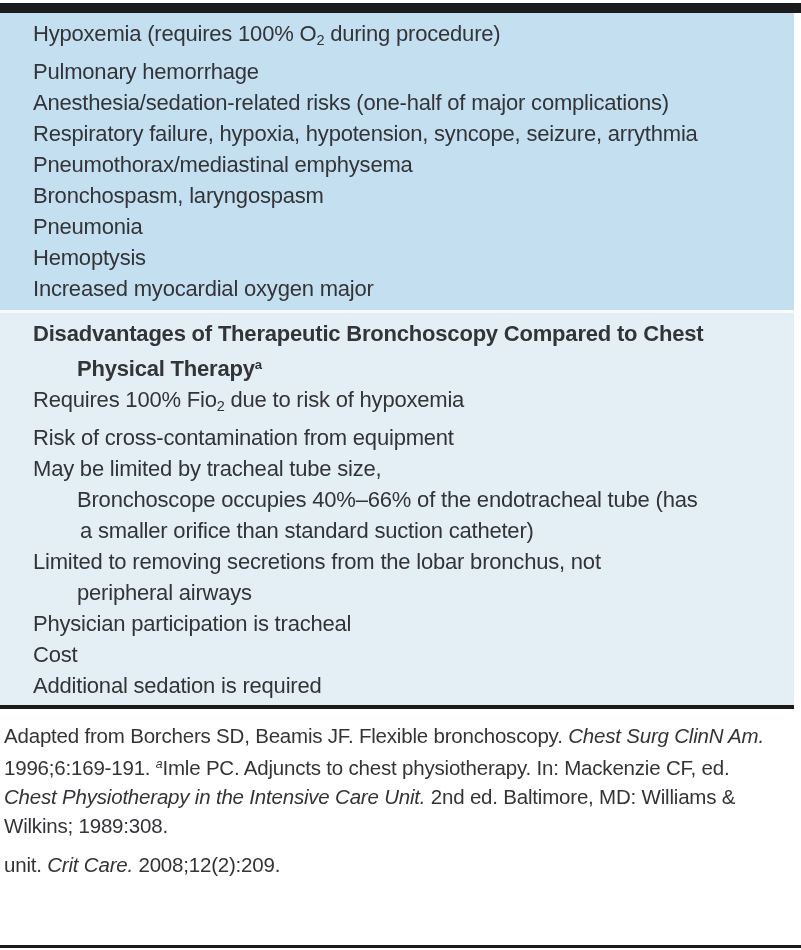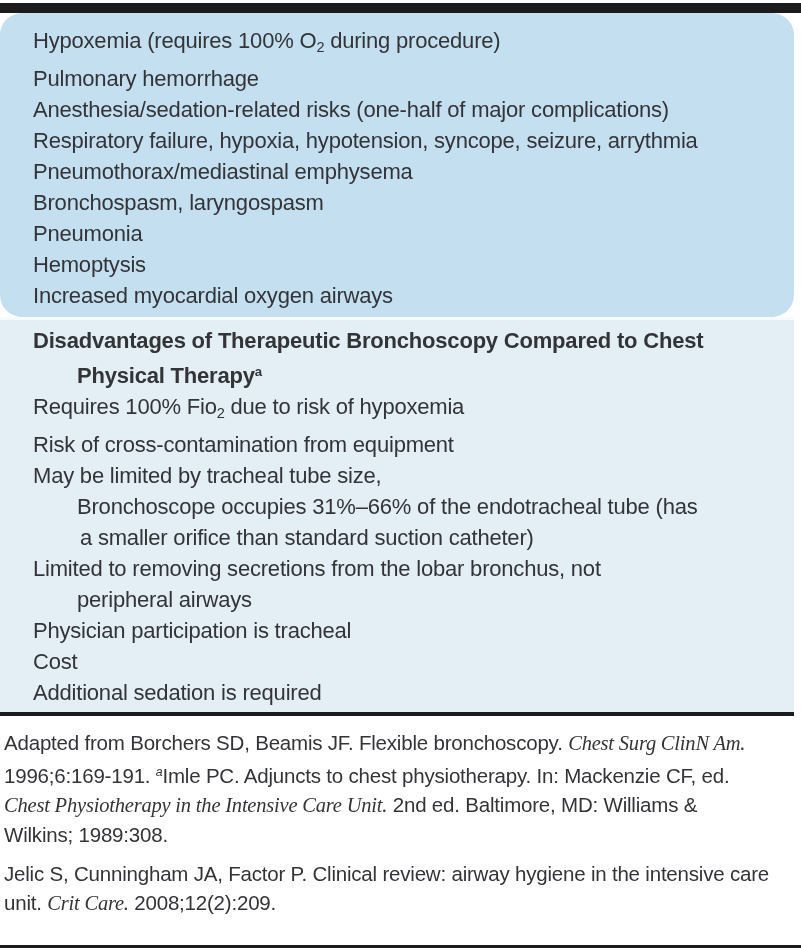--- a/index.html
+++ b/index.html
@@ -18,22 +18,21 @@
     background: var(--rule, #1b1b1b);
     width: 100%;
   }
   .table-wrap { width: 794px; }
   .section {
     width: 100%;
     box-sizing: border-box;
   }
   .section-1 {
     background: var(--s1, #c4dff0);
-    padding: 12px 6px 6px 0;
-    border-radius: 22px;
+    padding: 5px 6px 6px 0;
   }
   .section-sep { height: 3px; background: #f7fbfd; }
   .section-2 {
     background: var(--s2, #e3eef5);
     padding: 5px 6px 4px 0;
   }
   .rule-bottom {
     height: 4px;
     background: var(--rule, #1b1b1b);
     width: 100%;
@@ -44,21 +43,21 @@
     letter-spacing: -0.2px;
     white-space: nowrap;
   }
   .row.indent-0 { padding-left: 33px; }
   .row.indent-1 { padding-left: 77px; }
   .row.indent-2 { padding-left: 80px; }
   .row.bold { font-weight: 700; }
   .seg-sub { font-size: 0.66em; vertical-align: -0.28em; }
   .seg-sup { font-size: 0.60em; vertical-align: 0.55em; }
   .seg-sup-italic { font-size: 0.60em; vertical-align: 0.55em; font-style: italic; }
-  .seg-italic { font-style: italic; font-family: Liberation Serif, serif; }
+  .seg-italic { font-style: italic; }
   .footnotes { padding: 12px 4px 0 4px; }
   .footnote { margin: 0 0 10px 0; }
   .fline {
     font-size: 20.5px;
     line-height: 29px;
     letter-spacing: -0.2px;
     white-space: nowrap;
   }
   .rule-page-bottom {
     position: absolute;
@@ -77,54 +76,53 @@
   <div class="table-wrap">
     <div class="section section-1" id="complications-list">
         <div class="row indent-0"><span>Hypoxemia (requires 100% O</span><span class="seg-sub">2</span><span> during procedure)</span></div>
         <div class="row indent-0"><span>Pulmonary hemorrhage</span></div>
         <div class="row indent-0"><span>Anesthesia/sedation-related risks (one-half of major complications)</span></div>
         <div class="row indent-0"><span>Respiratory failure, hypoxia, hypotension, syncope, seizure, arrythmia</span></div>
         <div class="row indent-0"><span>Pneumothorax/mediastinal emphysema</span></div>
         <div class="row indent-0"><span>Bronchospasm, laryngospasm</span></div>
         <div class="row indent-0"><span>Pneumonia</span></div>
         <div class="row indent-0"><span>Hemoptysis</span></div>
-        <div class="row indent-0"><span>Increased myocardial oxygen airways</span></div>
+        <div class="row indent-0"><span>Increased myocardial oxygen major</span></div>
       </div>
 
     <div class="section-sep"></div>
 
     <div class="section section-2">
       <div id="disadvantages-heading">
           <div class="row indent-0 bold"><span>Disadvantages of Therapeutic Bronchoscopy Compared to Chest</span></div>
           <div class="row indent-1 bold"><span>Physical Therapy</span><span class="seg-sup">a</span></div>
         </div>
       <div id="disadvantages-list">
           <div class="row indent-0"><span>Requires 100% Fio</span><span class="seg-sub">2</span><span> due to risk of hypoxemia</span></div>
           <div class="row indent-0"><span>Risk of cross-contamination from equipment</span></div>
           <div class="row indent-0"><span>May be limited by tracheal tube size,</span></div>
-          <div class="row indent-1"><span>Bronchoscope occupies 31%–66% of the endotracheal tube (has</span></div>
+          <div class="row indent-1"><span>Bronchoscope occupies 40%–66% of the endotracheal tube (has</span></div>
           <div class="row indent-2"><span>a smaller orifice than standard suction catheter)</span></div>
           <div class="row indent-0"><span>Limited to removing secretions from the lobar bronchus, not</span></div>
           <div class="row indent-1"><span>peripheral airways</span></div>
           <div class="row indent-0"><span>Physician participation is tracheal</span></div>
           <div class="row indent-0"><span>Cost</span></div>
           <div class="row indent-0"><span>Additional sedation is required</span></div>
         </div>
     </div>
 
     <div class="rule-bottom"></div>
   </div>
 
   <div class="footnotes" id="footnotes">
       <div class="footnote">
         <div class="fline"><span>Adapted from Borchers SD, Beamis JF. Flexible bronchoscopy. </span><span class="seg-italic">Chest Surg ClinN Am.</span></div>
         <div class="fline"><span>1996;6:169-191. </span><span class="seg-sup-italic">a</span><span>Imle PC. Adjuncts to chest physiotherapy. In: Mackenzie CF, ed.</span></div>
         <div class="fline"><span class="seg-italic">Chest Physiotherapy in the Intensive Care Unit.</span><span> 2nd ed. Baltimore, MD: Williams &amp;</span></div>
         <div class="fline"><span>Wilkins; 1989:308.</span></div>
       </div>
       <div class="footnote">
-        <div class="fline"><span>Jelic S, Cunningham JA, Factor P. Clinical review: airway hygiene in the intensive care</span></div>
         <div class="fline"><span>unit. </span><span class="seg-italic">Crit Care.</span><span> 2008;12(2):209.</span></div>
       </div>
     </div>
 
   <div class="rule-page-bottom"></div>
 </div>
 
 </body></html>

